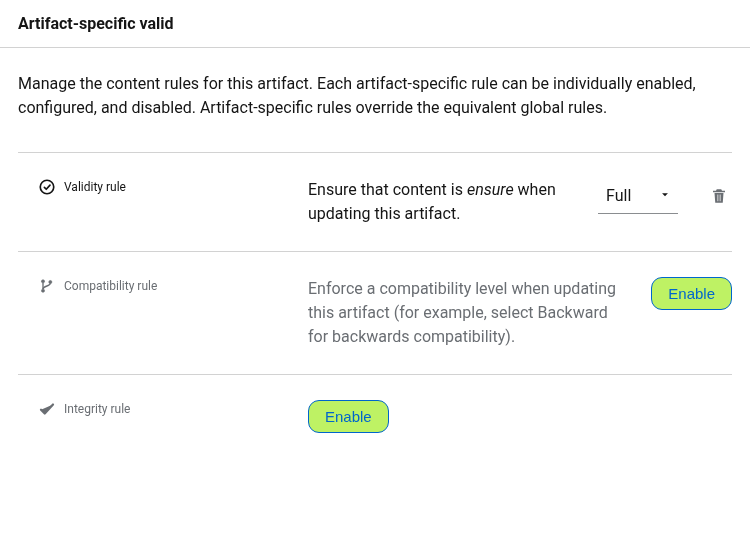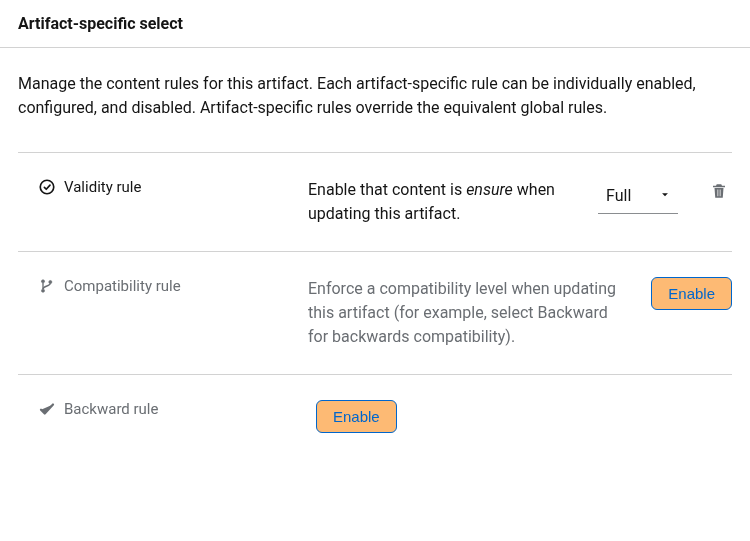--- a/index.html
+++ b/index.html
@@ -37,40 +37,40 @@
     border-top: 1px solid #d2d2d2;
   }
   .rule-row:last-child {
     padding-bottom: 0;
   }
   .rule-name-col {
     flex: 0 0 270px;
     display: flex;
     align-items: center;
     gap: 8px;
-    font-size: 15px;
+    font-size: 12px;
   }
   .rule-name-col.disabled { color: #6a6e73; }
   .rule-name-col.enabled { color: #151515; }
   .rule-name-col.enabled .icon svg { stroke: #151515; }
   .rule-name-col.disabled .icon svg { stroke: #6a6e73; fill: #6a6e73; }
   .icon { display:inline-flex; align-items:center; justify-content:center; width:18px; height:18px; }
   .rule-desc-col {
     flex: 1 1 auto;
     line-height: 1.5;
     padding-right: 20px;
   }
   .rule-desc-col.disabled { color: #6a6e73; }
   .rule-desc-col.enabled { color: #151515; }
   .row-enabled .rule-desc-col { padding-right: 10px; }
   .rule-action-col {
     flex: 0 0 auto;
     display: flex;
+    align-items: center;
     gap: 28px;
-    margin-left: 8px;
   }
   .select {
     border: none;
     border-bottom: 1px solid #8a8d90;
     background: #fff;
     height: 36px;
     width: 80px;
     display: flex;
     align-items: center;
     padding: 0 8px;
@@ -88,54 +88,54 @@
   }
   .trash-btn {
     background: none;
     border: none;
     padding: 4px;
     cursor: pointer;
     color: #6a6e73;
     display: inline-flex;
   }
   .enable-btn {
-    background: #fdba74;
+    background: #bef264;
     border: 1px solid #0066cc;
     color: #0066cc;
     padding: 7px 16px;
     font-size: 15px;
     cursor: pointer;
-    border-radius: 6px;
+    border-radius: 11px;
   }
   .italic { font-style: italic; }
   .row-disabled .rule-desc-col { }
 </style>
 </head>
 <body>
 
 <div class="header">
-  <h1>Artifact-specific select</h1>
+  <h1>Artifact-specific valid</h1>
 </div>
 
 <div class="body">
 
   <p class="intro">Manage the content rules for this artifact. Each artifact-specific rule can be individually enabled, configured, and disabled. Artifact-specific rules override the equivalent global rules.</p>
 
   <div class="rule-row row-enabled">
     <div class="rule-name-col enabled">
       <span class="icon">
         <svg viewBox="0 0 24 24" width="18" height="18" fill="none" stroke="#151515" stroke-width="2.2" stroke-linecap="round" stroke-linejoin="round">
           <circle cx="12" cy="12" r="9"></circle>
           <polyline points="8.5 12.5 11 15 16 9.5"></polyline>
         </svg>
       </span>
       <span>Validity rule</span>
     </div>
     <div class="rule-desc-col enabled">
-      <span>Enable that content is </span><span class="italic">ensure</span><span> when updating this artifact.</span>
+      <span>Ensure that content is </span><span class="italic">ensure</span><span> when updating this artifact.</span>
     </div>
     <div class="rule-action-col">
       <div class="select">
         <span>Full</span>
         <span class="chev">
           <svg viewBox="0 0 24 24" width="14" height="14" fill="#151515">
               <path d="M7 10l5 5 5-5z"></path>
             </svg>
         </span>
       </div>
@@ -168,20 +168,20 @@
     </div>
   </div>
 
   <div class="rule-row row-disabled">
     <div class="rule-name-col disabled">
       <span class="icon">
         <svg viewBox="0 0 24 24" width="18" height="18" fill="none" stroke="#6a6e73" stroke-width="3" stroke-linecap="round" stroke-linejoin="round">
           <polyline points="4 13 9 18 20 6"></polyline>
         </svg>
       </span>
-      <span>Backward rule</span>
+      <span>Integrity rule</span>
     </div>
     <div class="rule-action-col">
       <button class="enable-btn">Enable</button>
     </div>
   </div>
 
 </div>
 
 </body></html>

